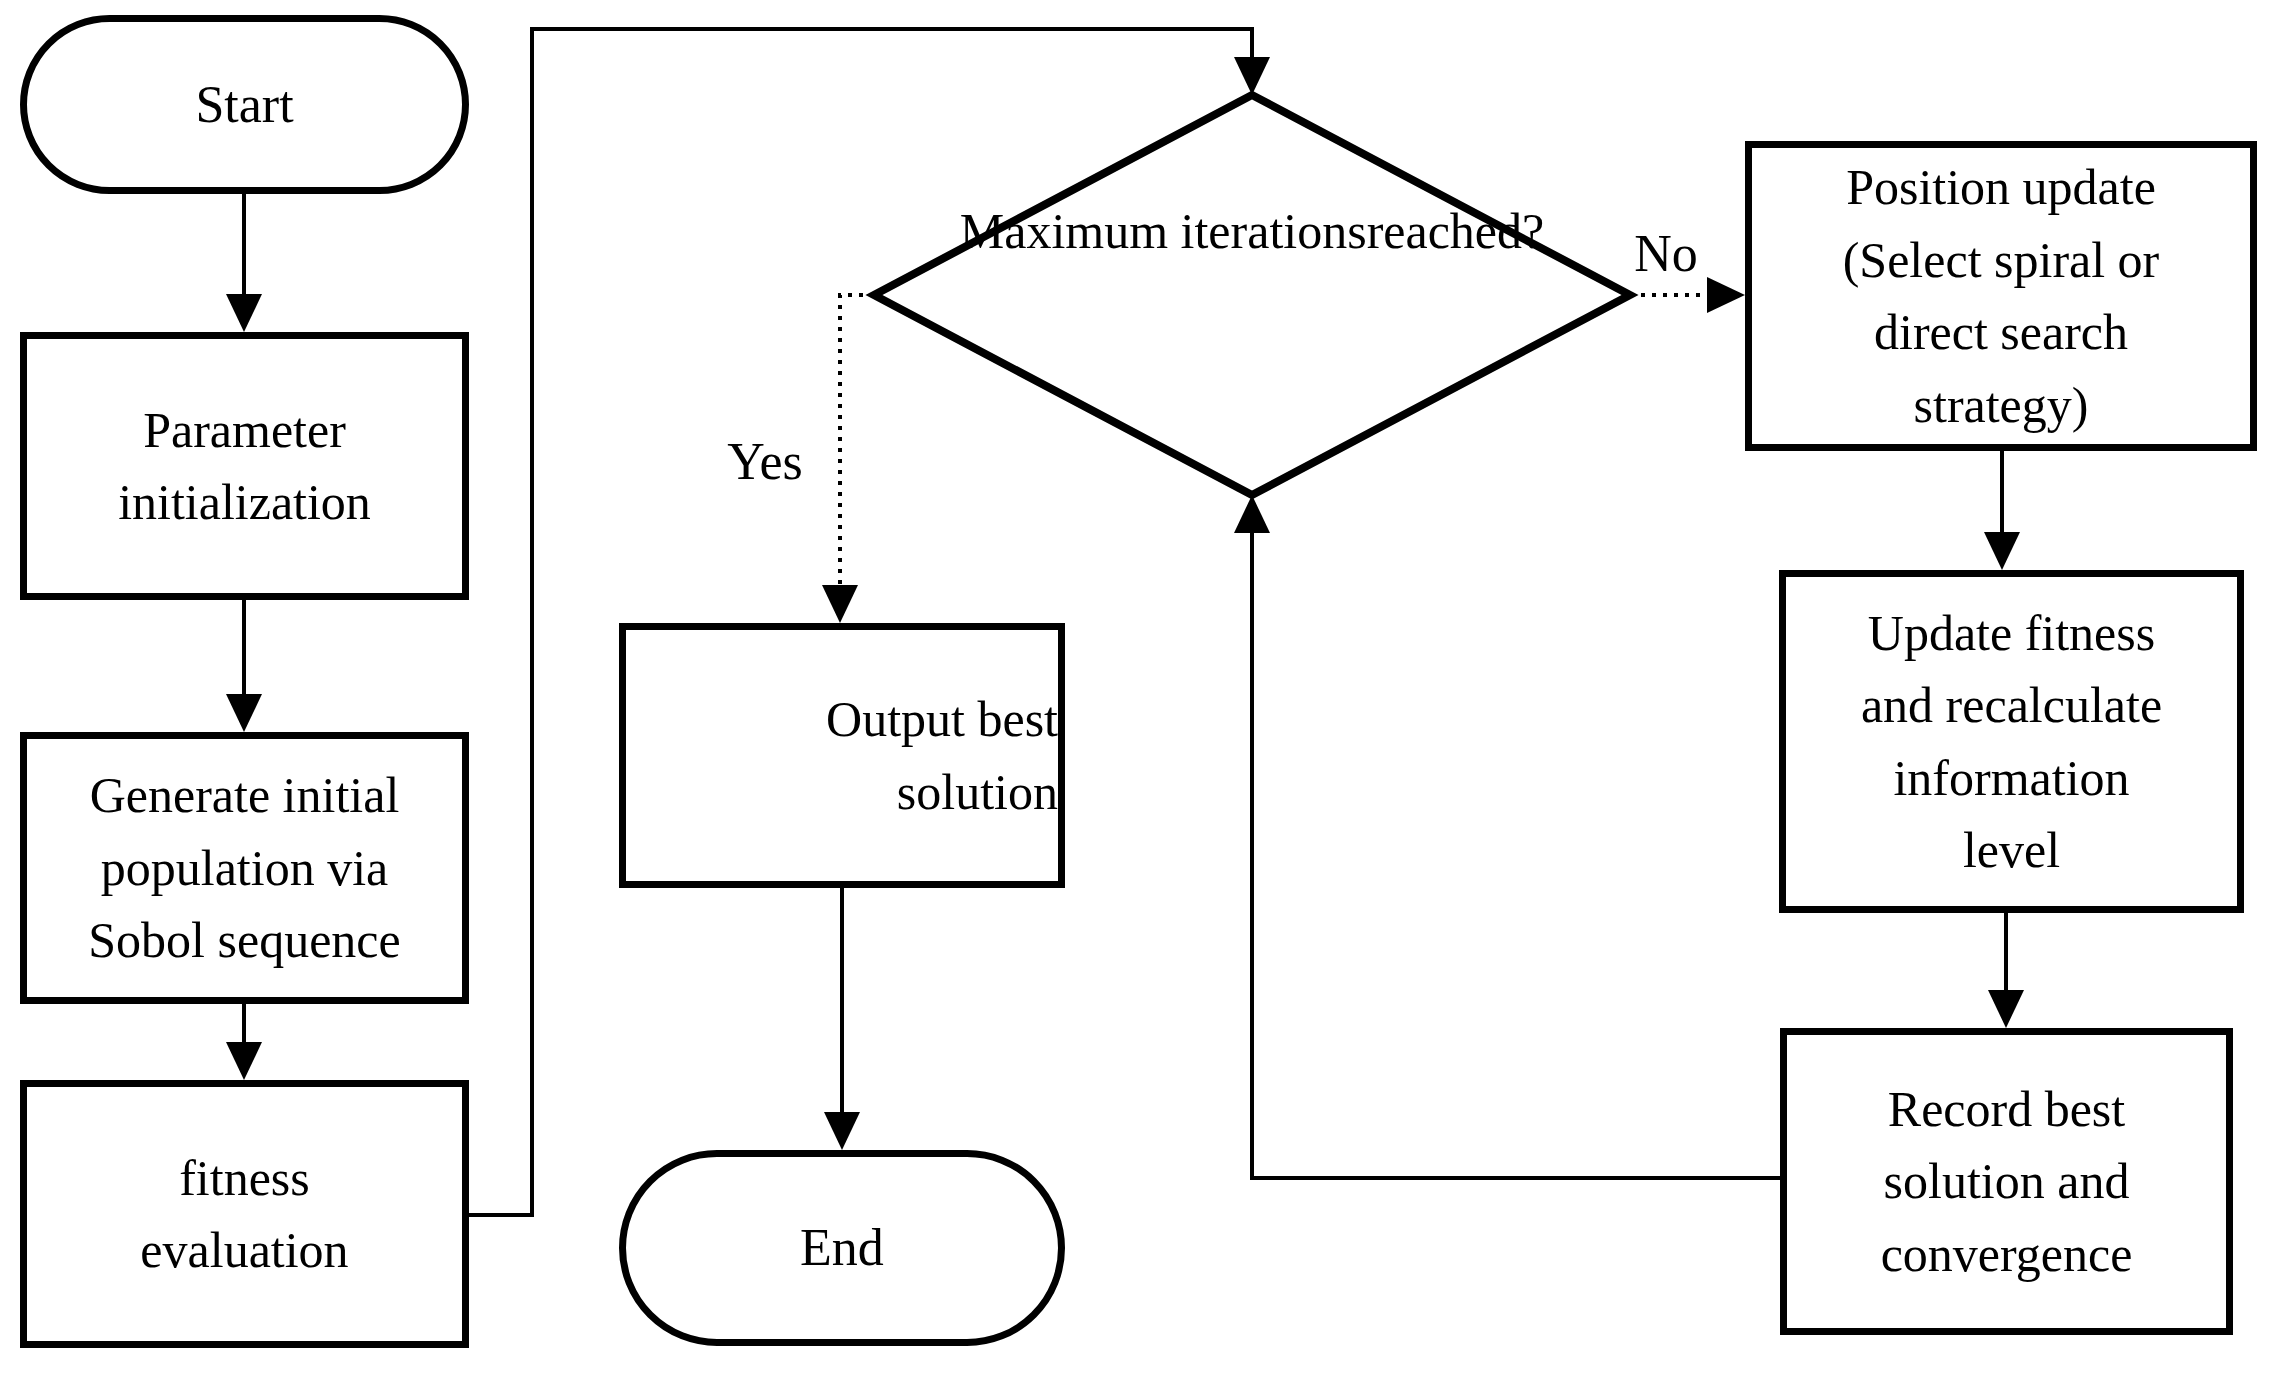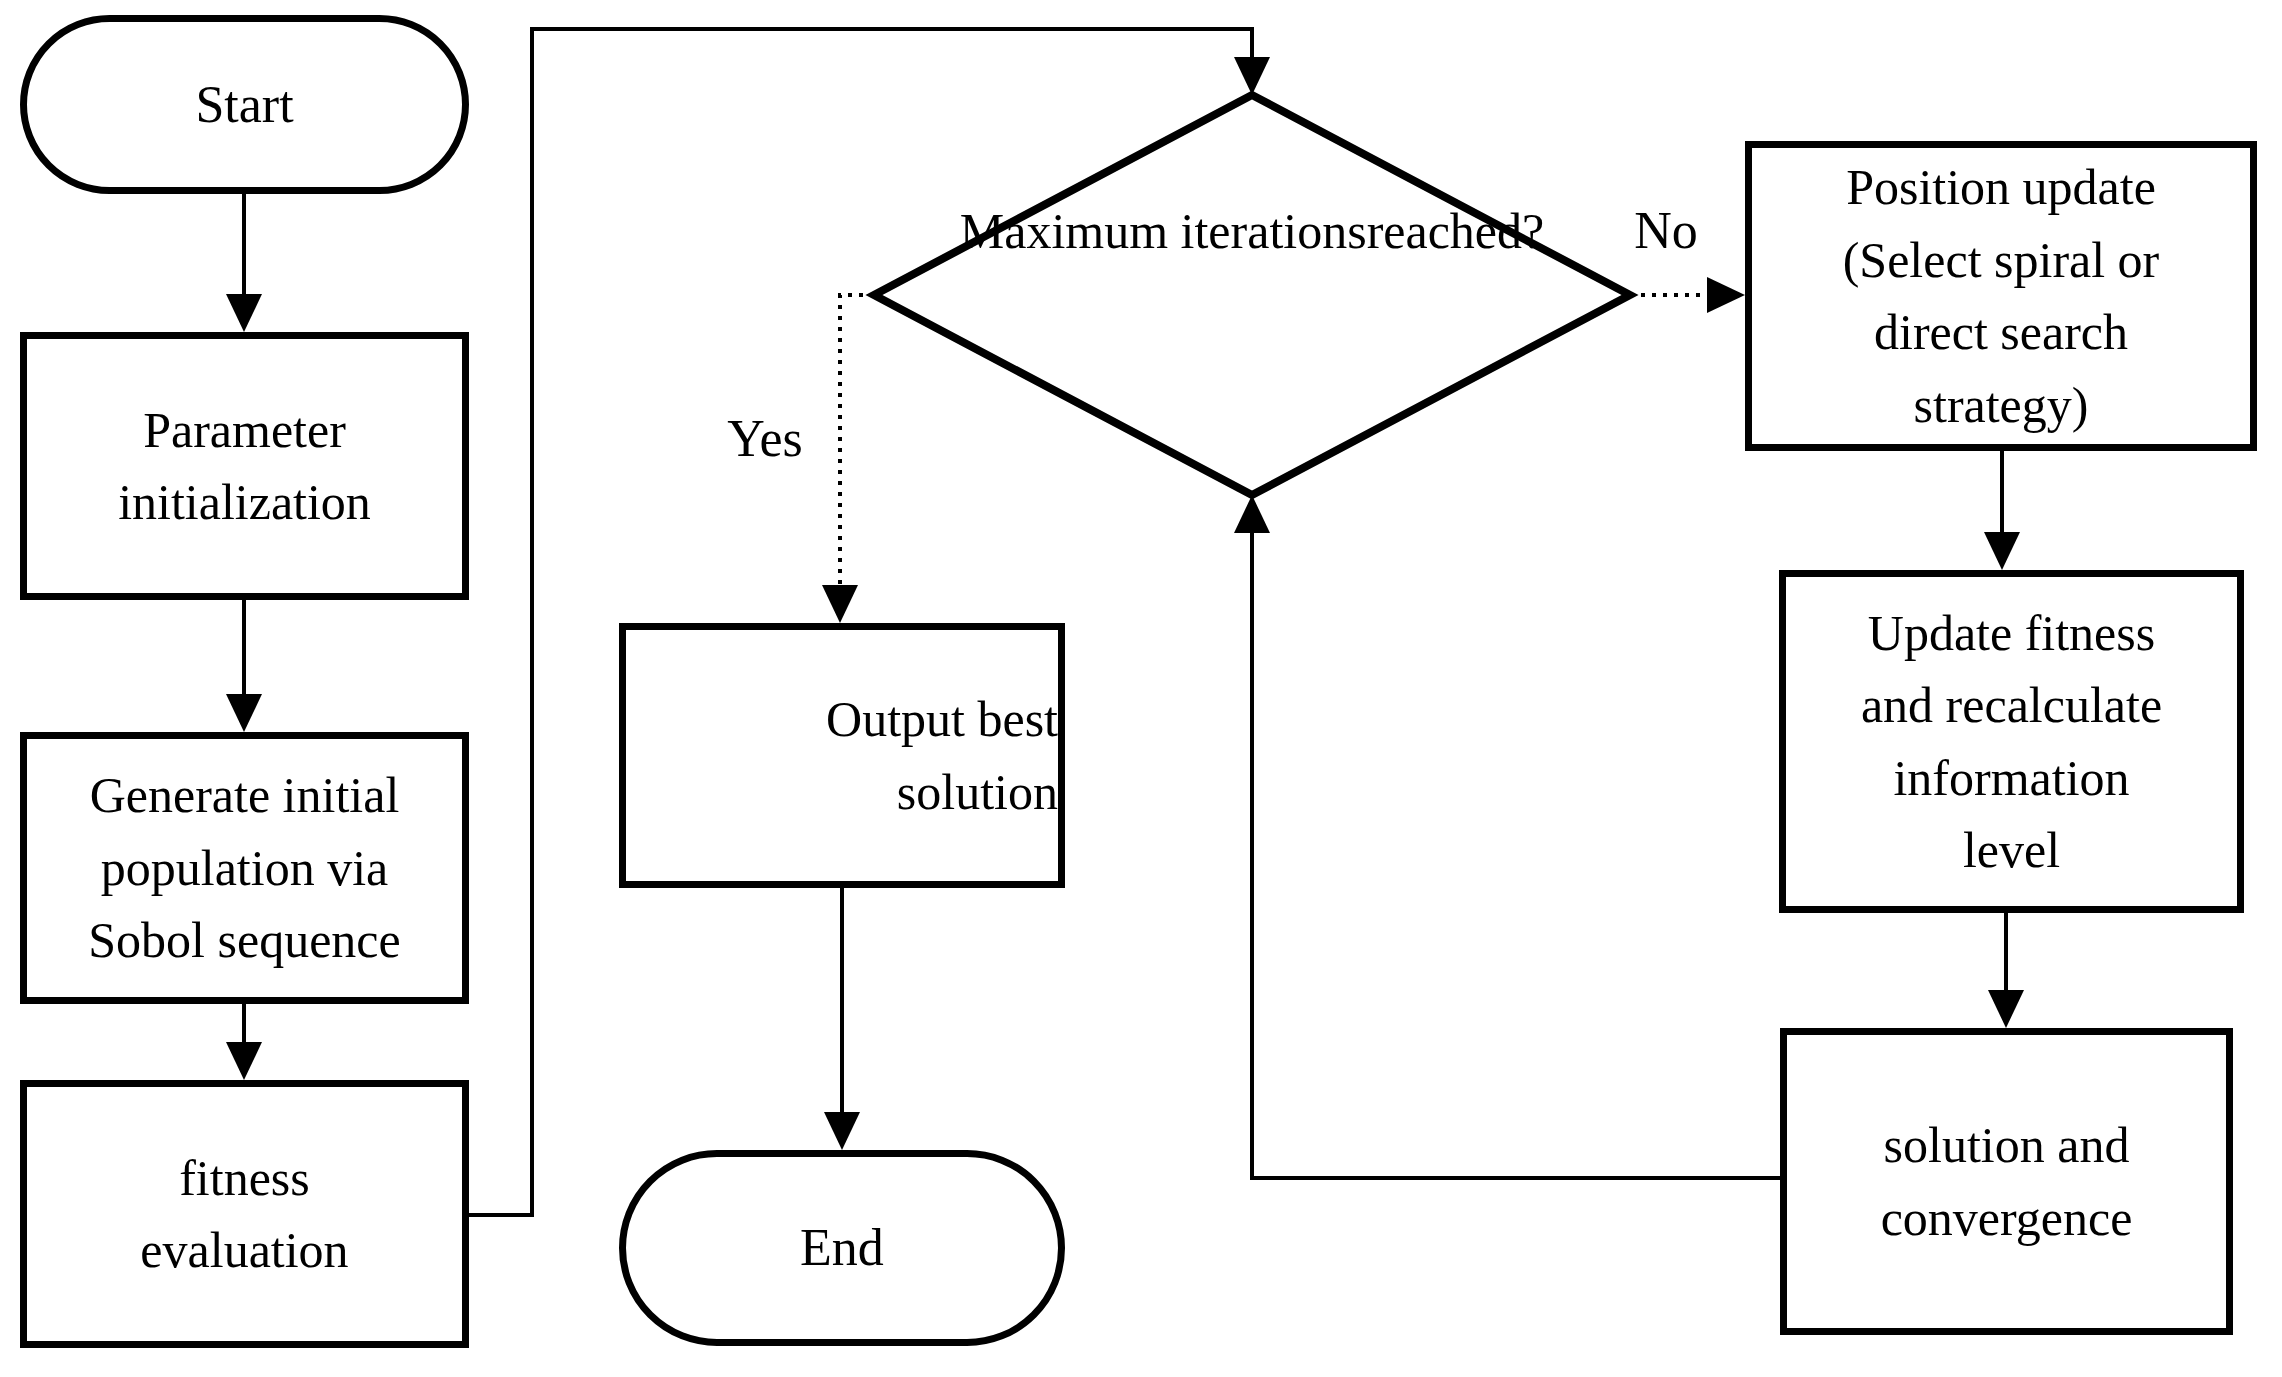--- a/index.html
+++ b/index.html
@@ -32,20 +32,21 @@
     position:absolute;
     display:flex;align-items:flex-start;justify-content:center;
     text-align:center;font-size:50px;line-height:1.45;
     background:transparent;
   }
   .edge-label{
     position:absolute;
     display:flex;align-items:center;justify-content:center;
     text-align:center;font-size:52px;
     background:transparent;
+    margin-top:23px;
   }
   
   .n-start   {left:20px;  top:15px;   width:449px; height:179px;}
   .n-param   {left:20px;  top:332px;  width:449px; height:268px;}
   .n-gen     {left:20px;  top:732px;  width:449px; height:272px;}
   .n-fitness {left:20px;  top:1080px; width:449px; height:268px;}
   .n-output  {left:619px; top:623px;  width:446px; height:265px;text-align:right;}
   .n-end     {left:619px; top:1150px; width:446px; height:196px;}
   .n-position{left:1745px;top:141px;  width:512px; height:310px;}
   .n-update  {left:1779px;top:570px;  width:465px; height:343px;}
@@ -161,18 +162,19 @@
     <div class="label">
         <div>Update fitness</div>
         <div>and recalculate</div>
         <div>information</div>
         <div>level</div>
       </div>
   </div>
 
   <div class="node n-record">
     <div class="label">
+        <div>Record best</div>
         <div>solution and</div>
         <div>convergence</div>
       </div>
   </div>
 
 </div>
 
 </body></html>

